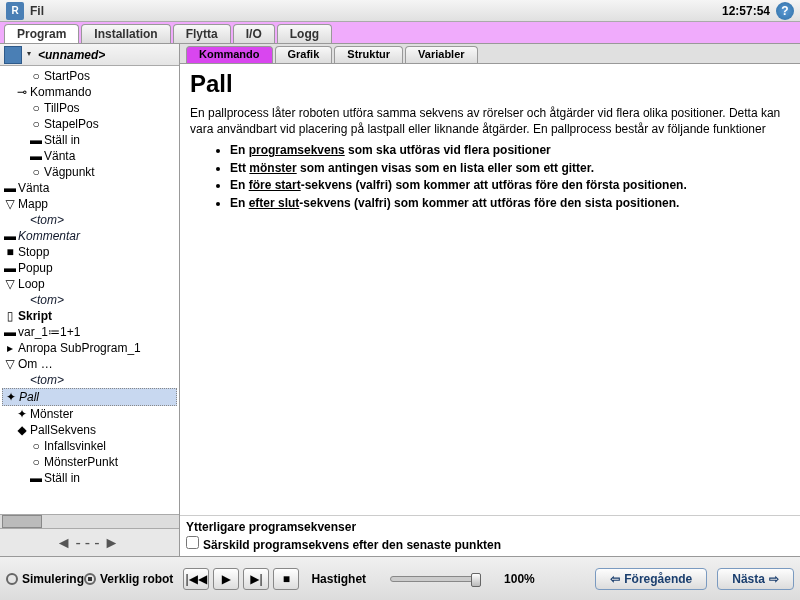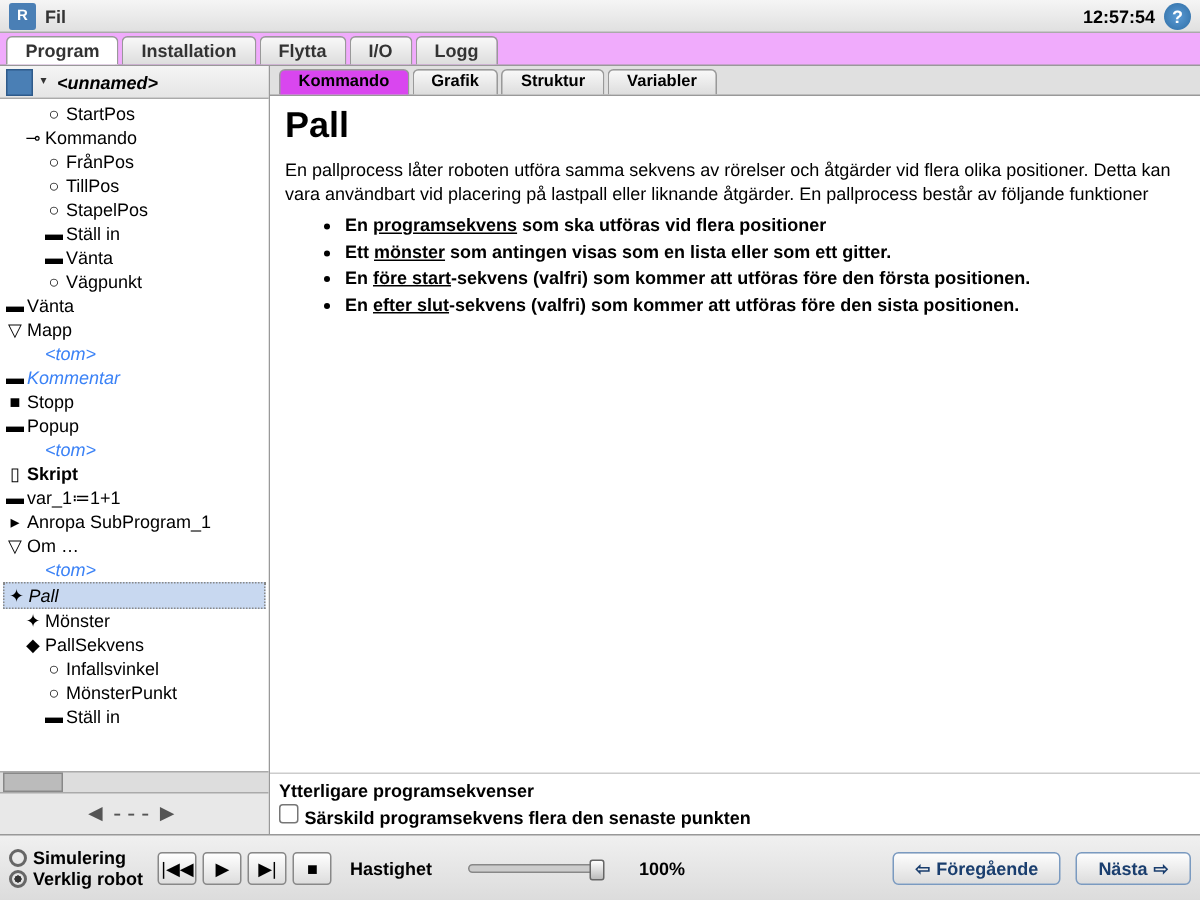--- a/index.html
+++ b/index.html
@@ -34,31 +34,31 @@
 .content h1{font-size:24px;font-weight:bold;margin-bottom:8px}
 .content p{font-weight:normal;font-size:12px;margin-bottom:6px;line-height:1.3}
 .content ul{list-style:disc;padding-left:40px;font-weight:bold;font-size:12px}
 .content ul li{margin-bottom:2px;line-height:1.3}
 .content u{text-decoration:underline}
 .extras{border-top:1px solid #ccc;padding:4px 6px;font-size:12px}
 .extras .hdr{font-weight:bold;margin-bottom:2px}
 .extras label{display:block;font-weight:bold}
 .extras input{margin-right:4px}
 .bottombar{height:44px;background:linear-gradient(#f0f0f0,#dcdcdc);border-top:1px solid #999;display:flex;align-items:center;padding:0 6px}
-.mode-col{display:flex;flex-direction:column;margin-right:10px}
+.mode-col{display:flex;margin-right:10px}
 .mode-col label{font-weight:bold;font-size:11px;display:flex;align-items:center}
 .mode-col .radio{width:12px;height:12px;border:2px solid #666;border-radius:50%;margin-right:4px;display:inline-block}
 .mode-col .radio.on{background:radial-gradient(circle,#333 40%,transparent 45%)}
 .transport{display:flex;gap:4px;margin-right:12px}
 .tbtn{width:26px;height:22px;background:linear-gradient(#fff,#ddd);border:1px solid #888;border-radius:3px;display:flex;align-items:center;justify-content:center;font-size:12px;cursor:pointer}
 .speed{display:flex;align-items:center;font-weight:bold;gap:24px}
 .slider{width:90px;height:6px;background:#ccc;border:1px solid #888;position:relative;border-radius:3px}
 .slider .knob{position:absolute;right:-2px;top:-4px;width:10px;height:14px;background:linear-gradient(#fff,#bbb);border:1px solid #666;border-radius:2px}
 .navbtns{margin-left:auto;display:flex;gap:10px}
-.navbtn{padding:3px 14px;background:linear-gradient(#fdfdfd,#dcdcdc);border:1px solid #7a9ac0;border-radius:4px;font-weight:bold;cursor:pointer;color:#1a3e6e;display:flex;align-items:center;gap:4px}.grey{color:#3b82f6;font-style:italic}
+.navbtn{padding:3px 14px;background:linear-gradient(#fdfdfd,#dcdcdc);border:1px solid #7a9ac0;border-radius:4px;font-weight:bold;cursor:pointer;color:#1a3e6e;display:flex;align-items:center;gap:4px}.grey{color:#0f172a;font-style:italic}
 </style>
 </head>
 <body>
 
 <div class="topbar">
   <div class="ur-logo">R</div>
   <span class="fil">Fil</span>
   <span class="time">12:57:54</span>
   <div class="help-icon">?</div>
 </div>
@@ -73,32 +73,32 @@
 
 <div class="workspace">
   <div class="left-pane">
     <div class="file-header">
       <div class="disk-icon"></div>
       <span>&lt;unnamed&gt;</span>
     </div>
     <div class="tree" id="tree">
         <div class="tree-row ind2"><span class="ico">○</span><span>StartPos</span></div>
         <div class="tree-row ind1"><span class="ico">⊸</span><span>Kommando</span></div>
-        <div class="tree-row ind2"><span class="ico">○</span><span>FrånPos</span></div>
         <div class="tree-row ind2"><span class="ico">○</span><span>TillPos</span></div>
         <div class="tree-row ind2"><span class="ico">○</span><span>StapelPos</span></div>
         <div class="tree-row ind2"><span class="ico">▬</span><span>Ställ in</span></div>
         <div class="tree-row ind2"><span class="ico">▬</span><span>Vänta</span></div>
         <div class="tree-row ind2"><span class="ico">○</span><span>Vägpunkt</span></div>
         <div class="tree-row "><span class="ico">▬</span><span>Vänta</span></div>
         <div class="tree-row "><span class="ico">▽</span><span>Mapp</span></div>
         <div class="tree-row ind1"><span class="ico"></span><span class="grey">&lt;tom&gt;</span></div>
         <div class="tree-row "><span class="ico">▬</span><span class="grey">Kommentar</span></div>
         <div class="tree-row "><span class="ico">■</span><span>Stopp</span></div>
         <div class="tree-row "><span class="ico">▬</span><span>Popup</span></div>
+        <div class="tree-row "><span class="ico">▽</span><span>Loop</span></div>
         <div class="tree-row ind1"><span class="ico"></span><span class="grey">&lt;tom&gt;</span></div>
         <div class="tree-row "><span class="ico">▯</span><span style="font-weight: bold;">Skript</span></div>
         <div class="tree-row "><span class="ico">▬</span><span>var_1≔1+1</span></div>
         <div class="tree-row "><span class="ico">▸</span><span>Anropa SubProgram_1</span></div>
         <div class="tree-row "><span class="ico">▽</span><span>Om …</span></div>
         <div class="tree-row ind1"><span class="ico"></span><span class="grey">&lt;tom&gt;</span></div>
         <div class="tree-row  selected"><span class="ico">✦</span><span style="font-style: italic;">Pall</span></div>
         <div class="tree-row ind1"><span class="ico">✦</span><span>Mönster</span></div>
         <div class="tree-row ind1"><span class="ico">◆</span><span>PallSekvens</span></div>
         <div class="tree-row ind2"><span class="ico">○</span><span>Infallsvinkel</span></div>
@@ -123,21 +123,21 @@
       <p>En pallprocess låter roboten utföra samma sekvens av rörelser och åtgärder vid flera olika positioner. Detta kan vara användbart vid placering på lastpall eller liknande åtgärder. En pallprocess består av följande funktioner</p>
       <ul>
         <li><span>En </span><u>programsekvens</u><span> som ska utföras vid flera positioner</span></li>
         <li><span>Ett </span><u>mönster</u><span> som antingen visas som en lista eller som ett gitter.</span></li>
         <li><span>En </span><u>före start</u><span>-sekvens (valfri) som kommer att utföras före den första positionen.</span></li>
         <li><span>En </span><u>efter slut</u><span>-sekvens (valfri) som kommer att utföras före den sista positionen.</span></li>
       </ul>
     </div>
     <div class="extras">
       <div class="hdr">Ytterligare programsekvenser</div>
-      <label><input type="checkbox" style=""><span>Särskild programsekvens flera den senaste punkten</span></label>
+      <label><input type="checkbox" style=""><span>Särskild programsekvens efter den senaste punkten</span></label>
     </div>
   </div>
 </div>
 
 <div class="bottombar">
   <div class="mode-col">
     <label>
         <span class="radio"></span>
         <span>Simulering</span>
       </label>

